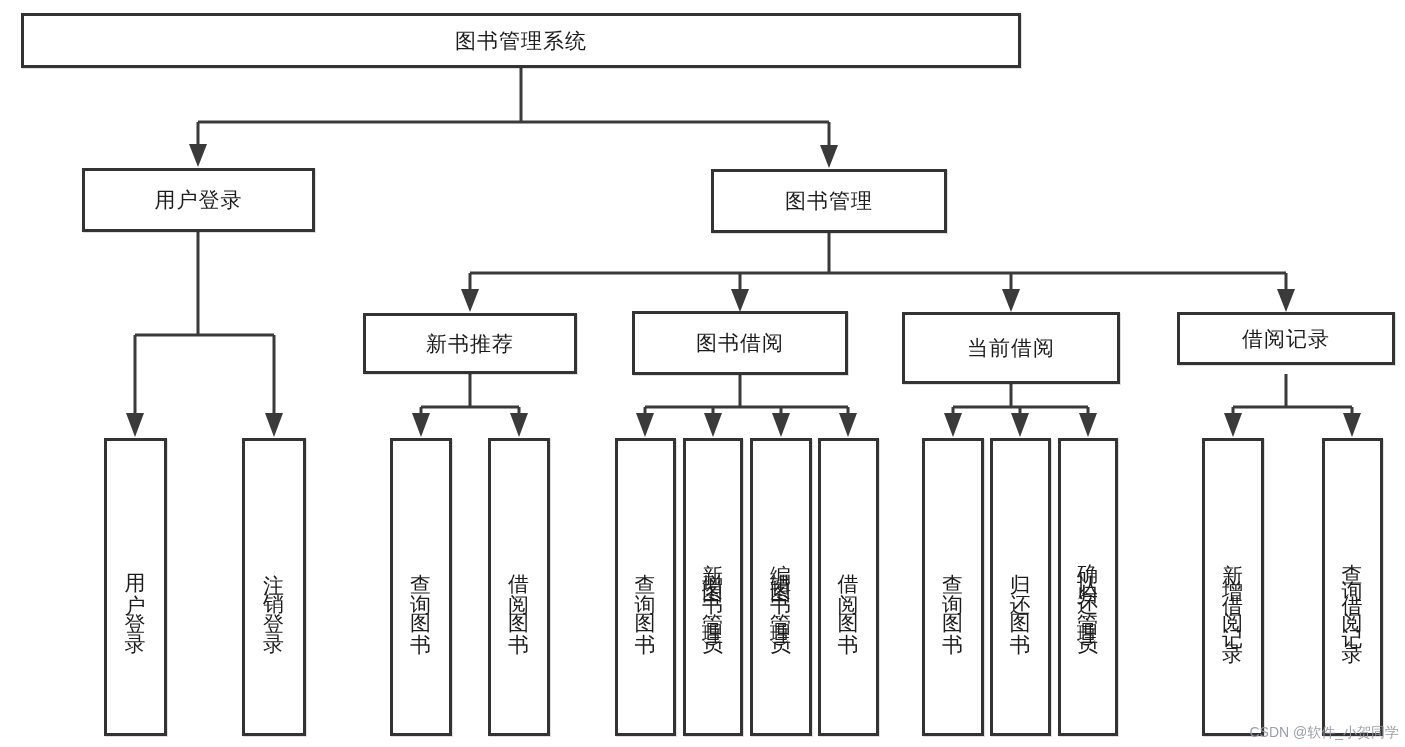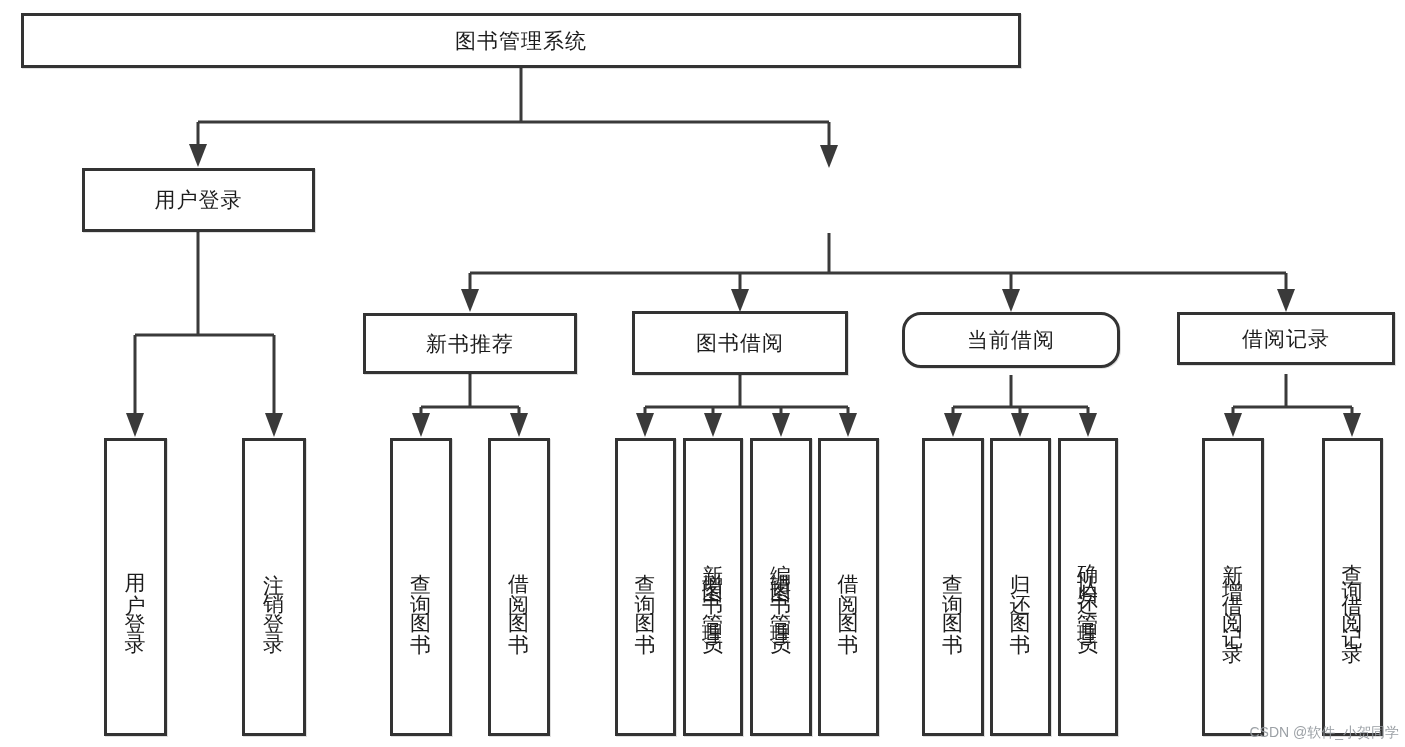--- a/index.html
+++ b/index.html
@@ -95,28 +95,31 @@
     </g>
   </svg>
 
   <div class="node" style="left:21px;top:13px;width:1000px;height:55px;">
     <span class="lbl">图书管理系统</span>
   </div>
 
   <div class="node" style="left:82px;top:168px;width:233px;height:64px;">
     <span class="lbl">用户登录</span>
   </div>
+  <div class="node" style="left:711px;top:169px;width:236px;height:64px;">
+    <span class="lbl">图书管理</span>
+  </div>
 
   <div class="node" style="left:632px;top:311px;width:216px;height:64px;">
     <span class="lbl">图书借阅</span>
   </div>
   <div class="node" style="left:363px;top:313px;width:214px;height:61px;">
     <span class="lbl">新书推荐</span>
   </div>
-  <div class="node" style="left:902px;top:312px;width:218px;height:56px;border-radius:19px;">
+  <div class="node" style="left:902px;top:312px;width:218px;height:72px;">
     <span class="lbl">当前借阅</span>
   </div>
   <div class="node" style="left:1177px;top:312px;width:218px;height:53px;">
     <span class="lbl">借阅记录</span>
   </div>
 
   <div class="leaf" style="left:104px;width:63px;">
     <span class="vlbl ls-short">用户登录</span>
   </div>
   <div class="leaf" style="left:242px;width:64px;">

